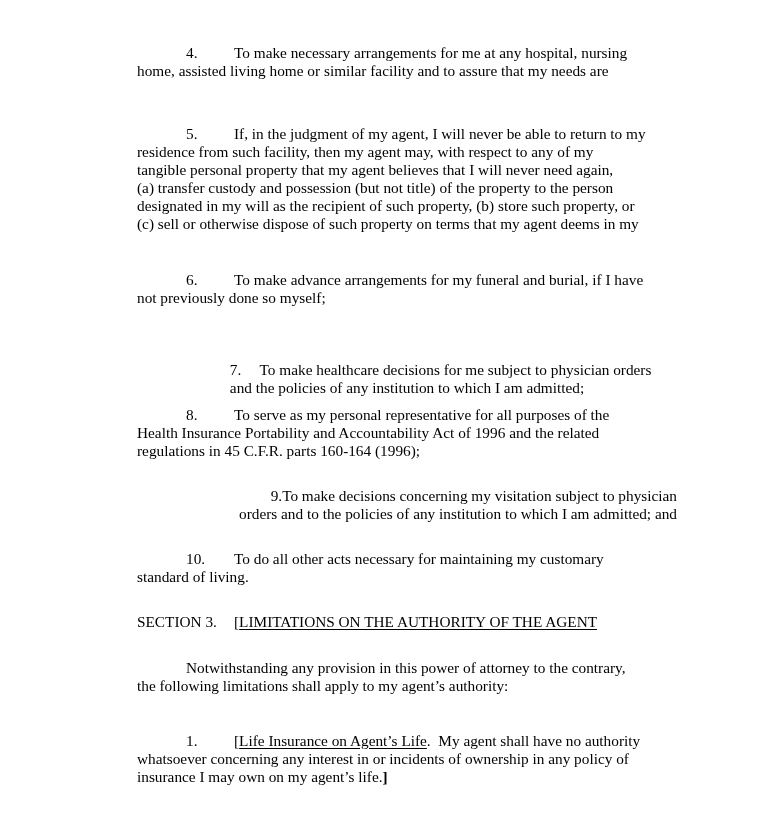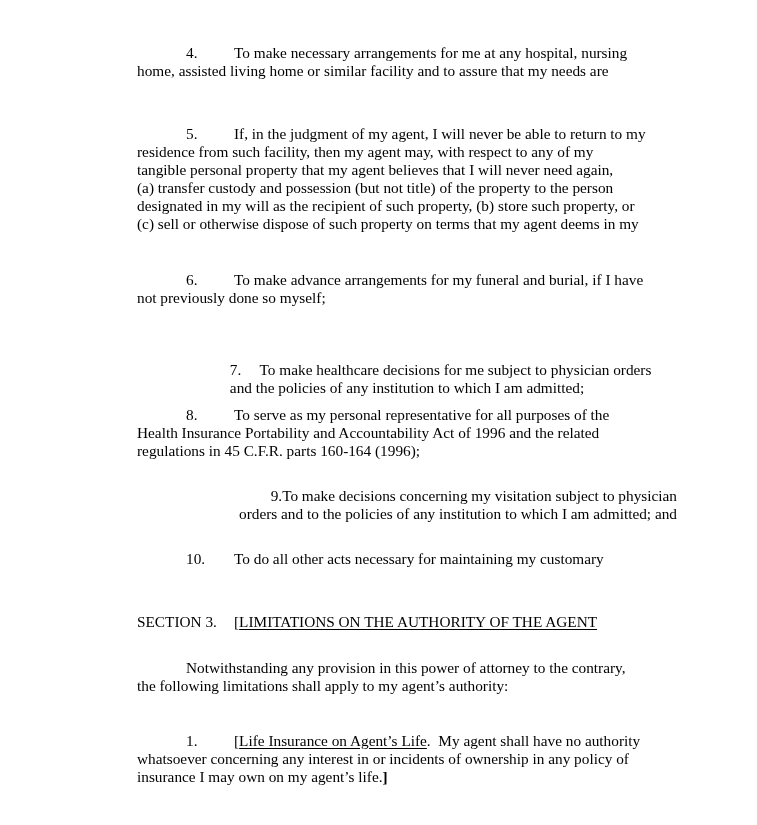--- a/index.html
+++ b/index.html
@@ -92,20 +92,21 @@
   <span class="line">regulations in 45 C.F.R. parts 160-164 (1996);</span>
 </div>
 
 <div class="para" id="p9">
   <span class="line"><span class="num">9.</span><span>To make decisions concerning my visitation subject to physician</span></span>
   <span class="line">orders and to the policies of any institution to which I am admitted; and</span>
 </div>
 
 <div class="para" id="p10">
   <span class="line"><span class="num">10.</span><span>To do all other acts necessary for maintaining my customary</span></span>
+  <span class="line">standard of living.</span>
 </div>
 
 <div class="para" id="psec">
   <span class="line"><span class="sec-num">SECTION 3.</span><span>[</span><span class="u">LIMITATIONS ON THE AUTHORITY OF THE AGENT</span></span>
 </div>
 
 <div class="para" id="pnot">
   <span class="line"><span class="indent"></span><span>Notwithstanding any provision in this power of attorney to the contrary,</span></span>
   <span class="line">the following limitations shall apply to my agent’s authority:</span>
 </div>

